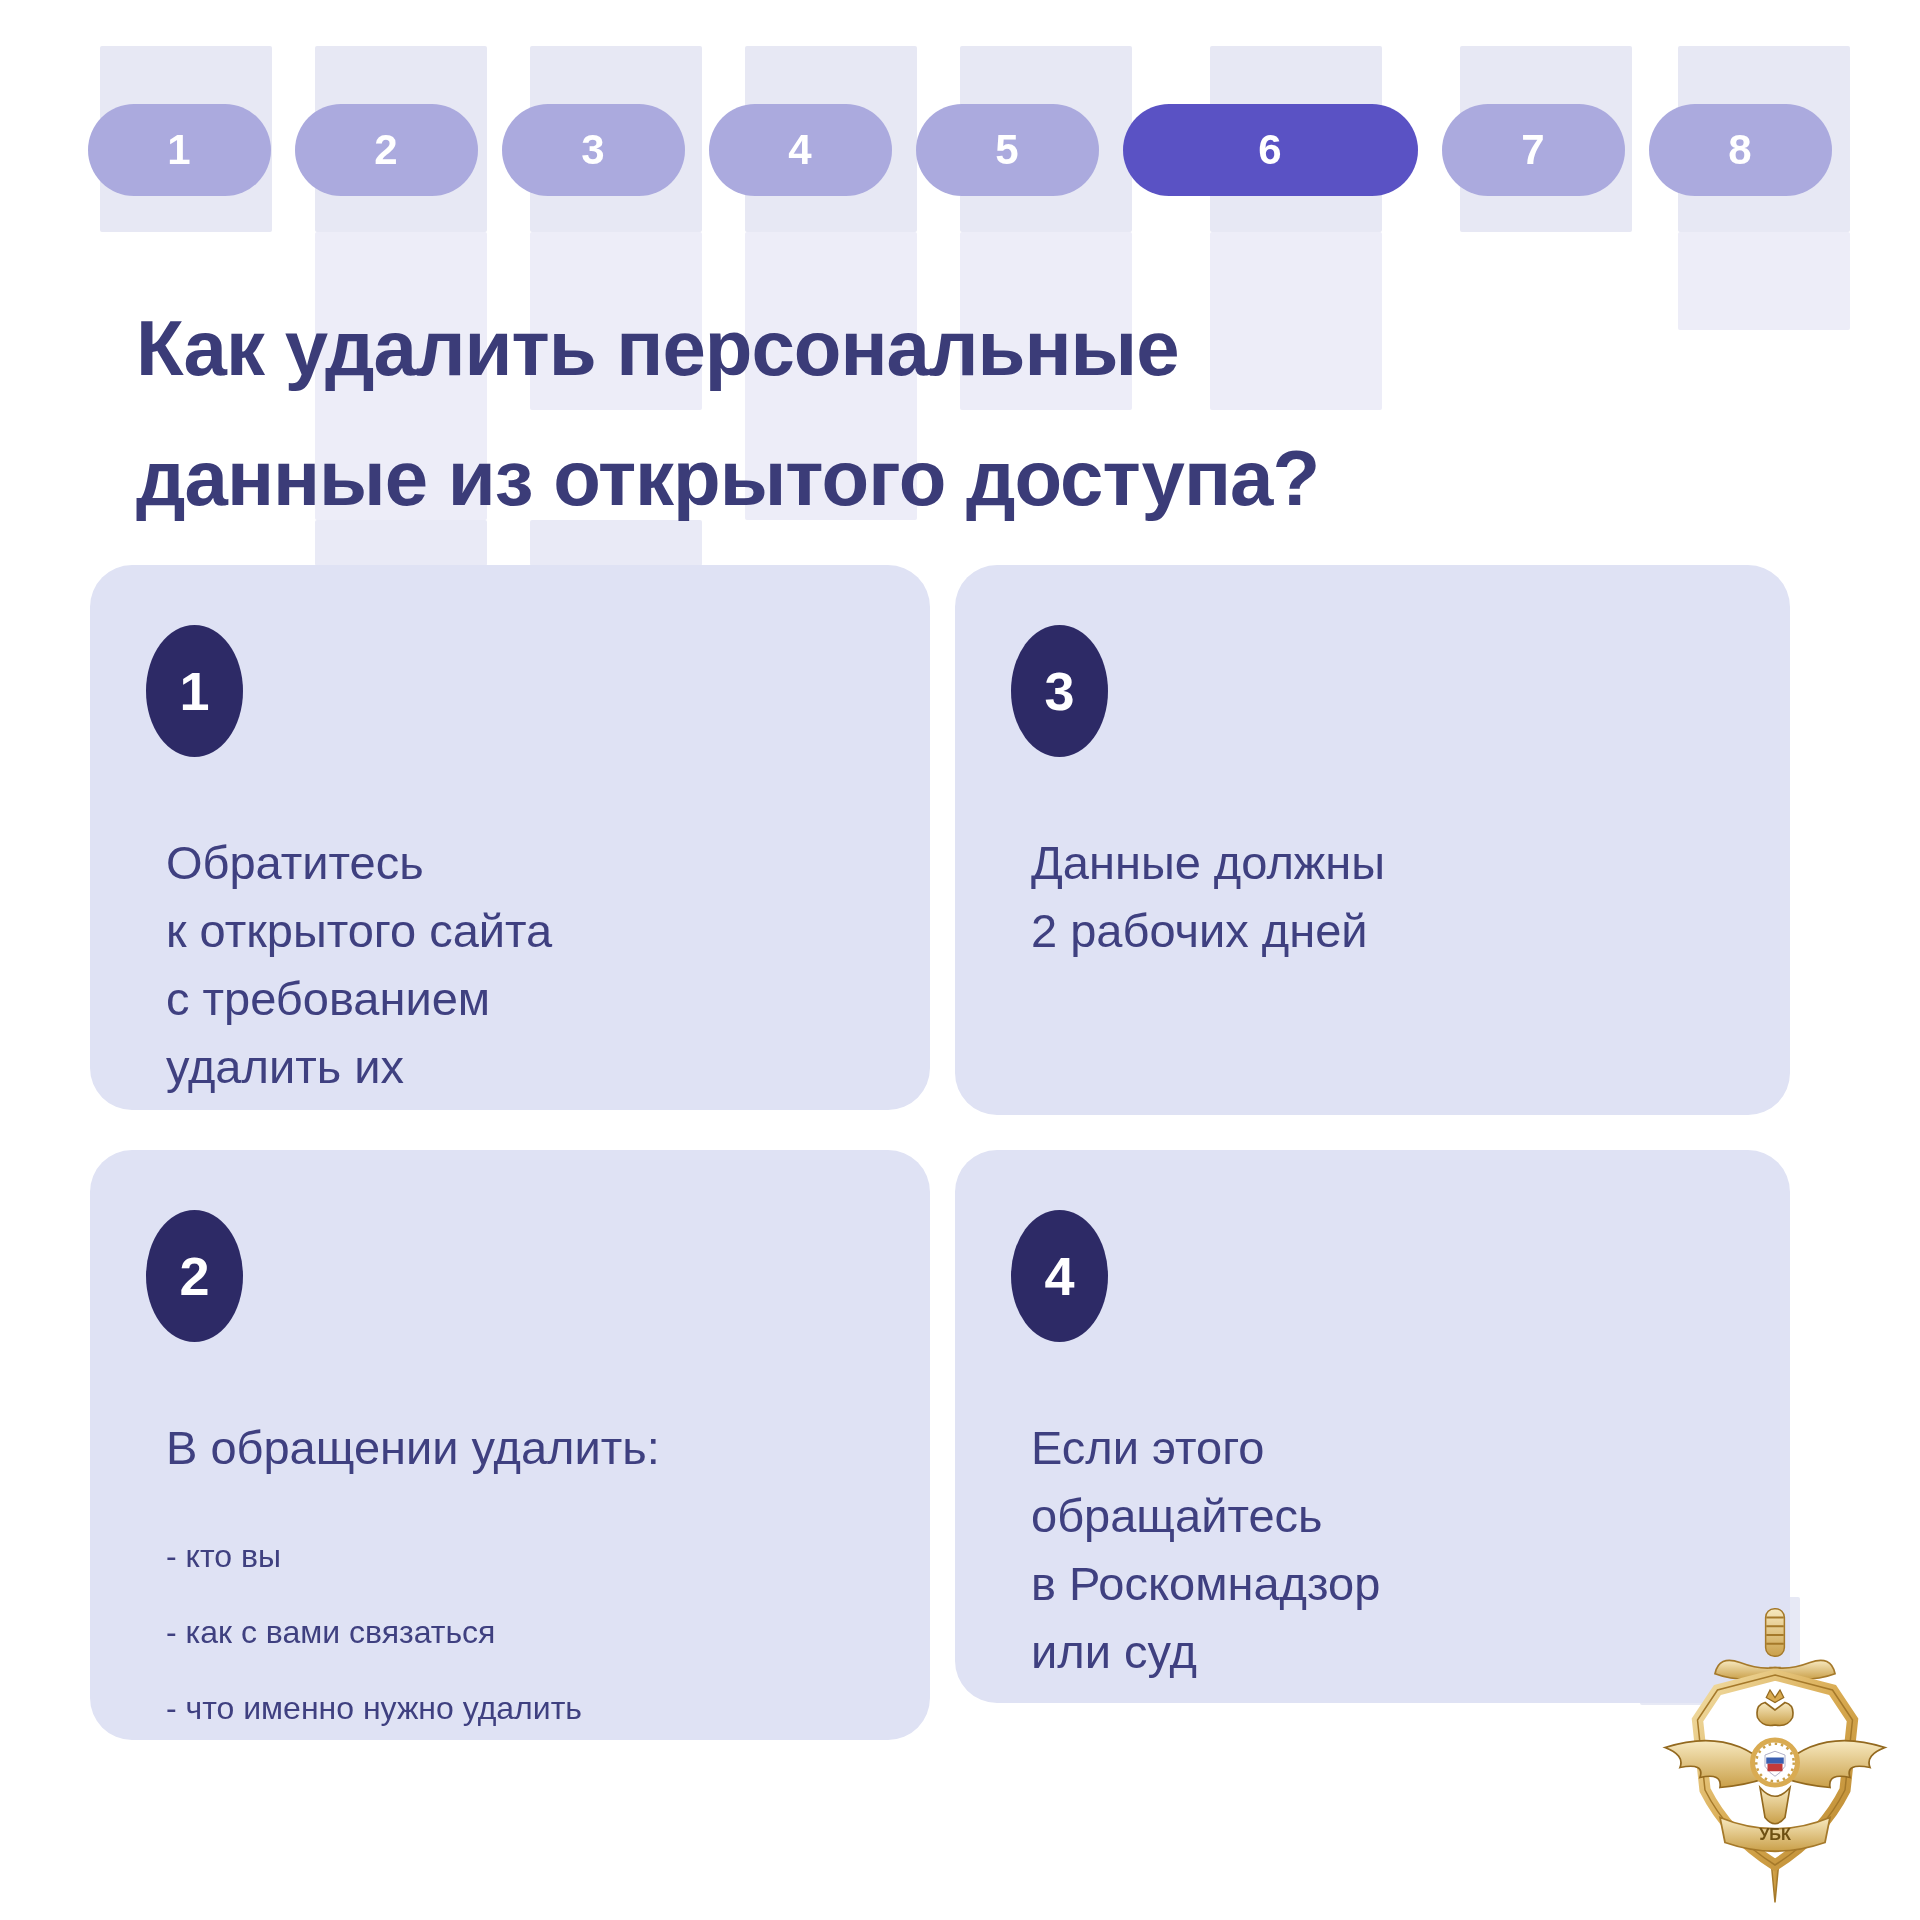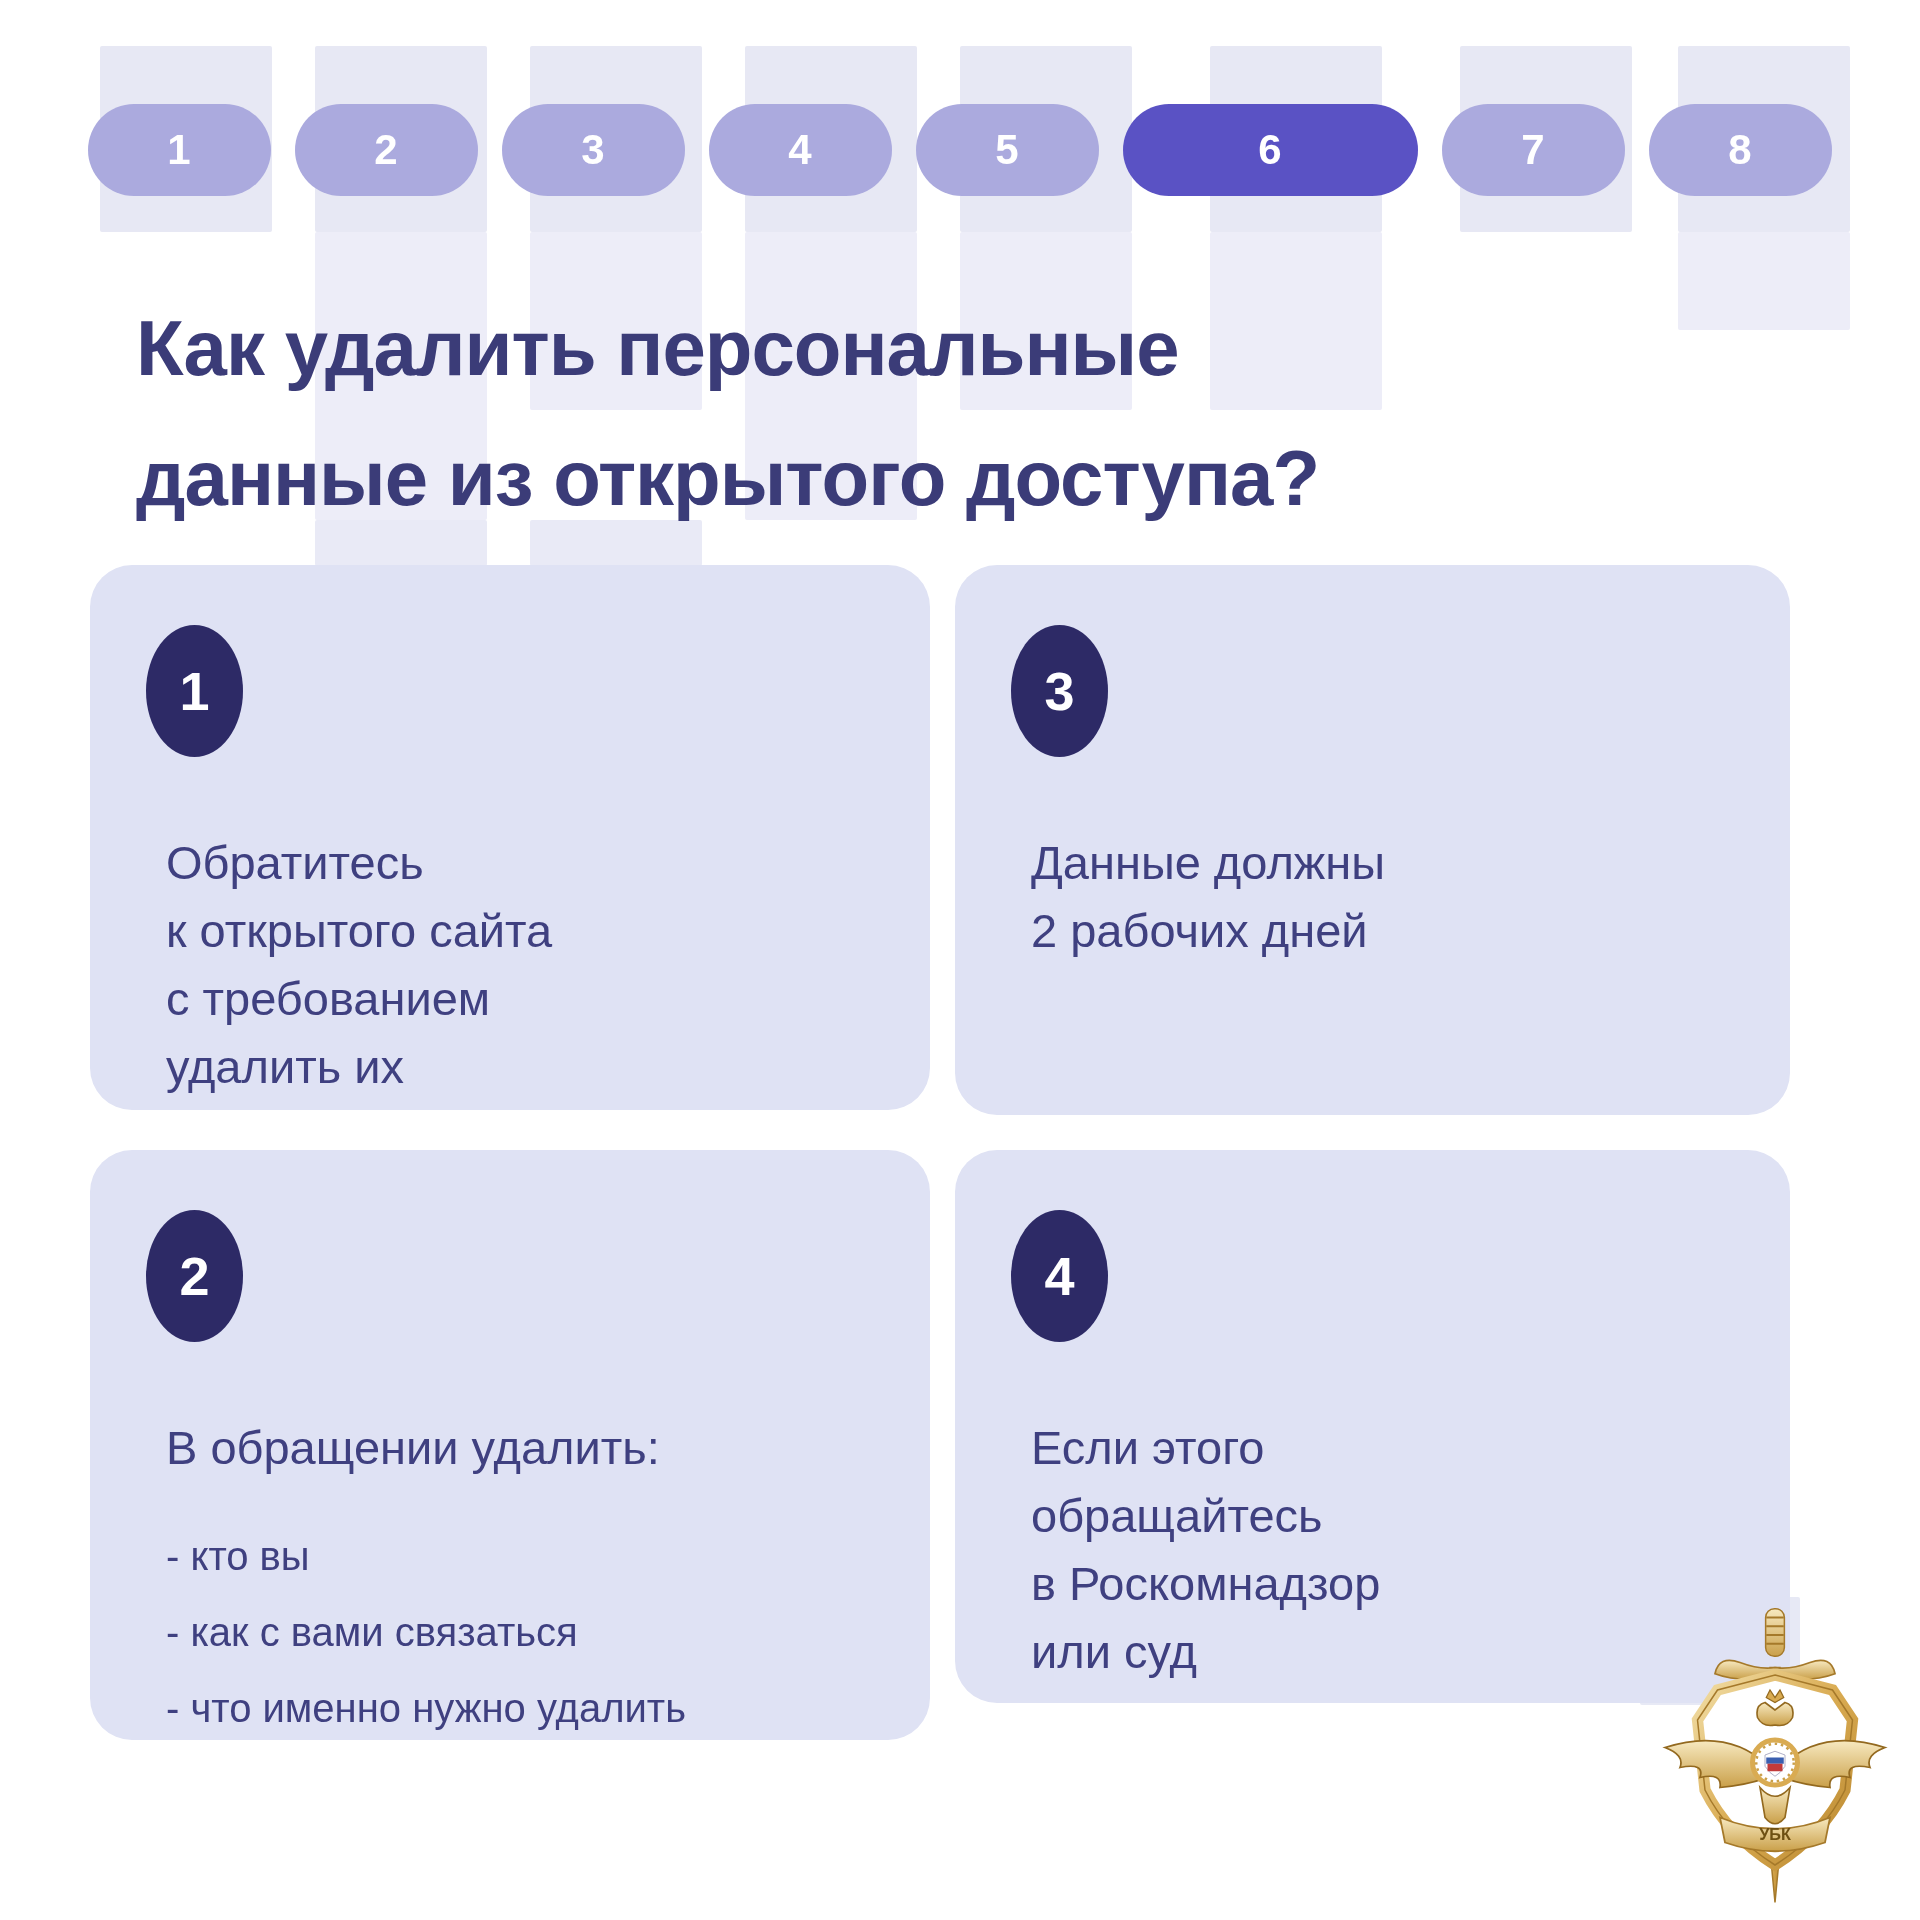--- a/index.html
+++ b/index.html
@@ -56,21 +56,21 @@
     color:#ffffff;font-size:54px;font-weight:bold;
     display:flex;align-items:center;justify-content:center;
   }
   .card-text{
     margin:72px 0 0 20px;
     color:var(--card_text,#3f4080);
     font-size:47px;font-weight:400;
   }
   .card-text .tline{height:68px;line-height:68px;white-space:nowrap;}
   .bullets{margin-top:36px;}
-  .bullets .bline{height:76px;line-height:76px;font-size:40px;white-space:nowrap;}
+  .bullets .bline{height:76px;line-height:76px;font-size:32px;white-space:nowrap;}
 
   
   .emblem{position:absolute;left:1650px;top:1605px;z-index:3;}
 </style>
 </head>
 <body>
 
 <div class="strip r1 s1"></div>
 <div class="strip r1 s2"></div>
 <div class="strip r1 s3"></div>

